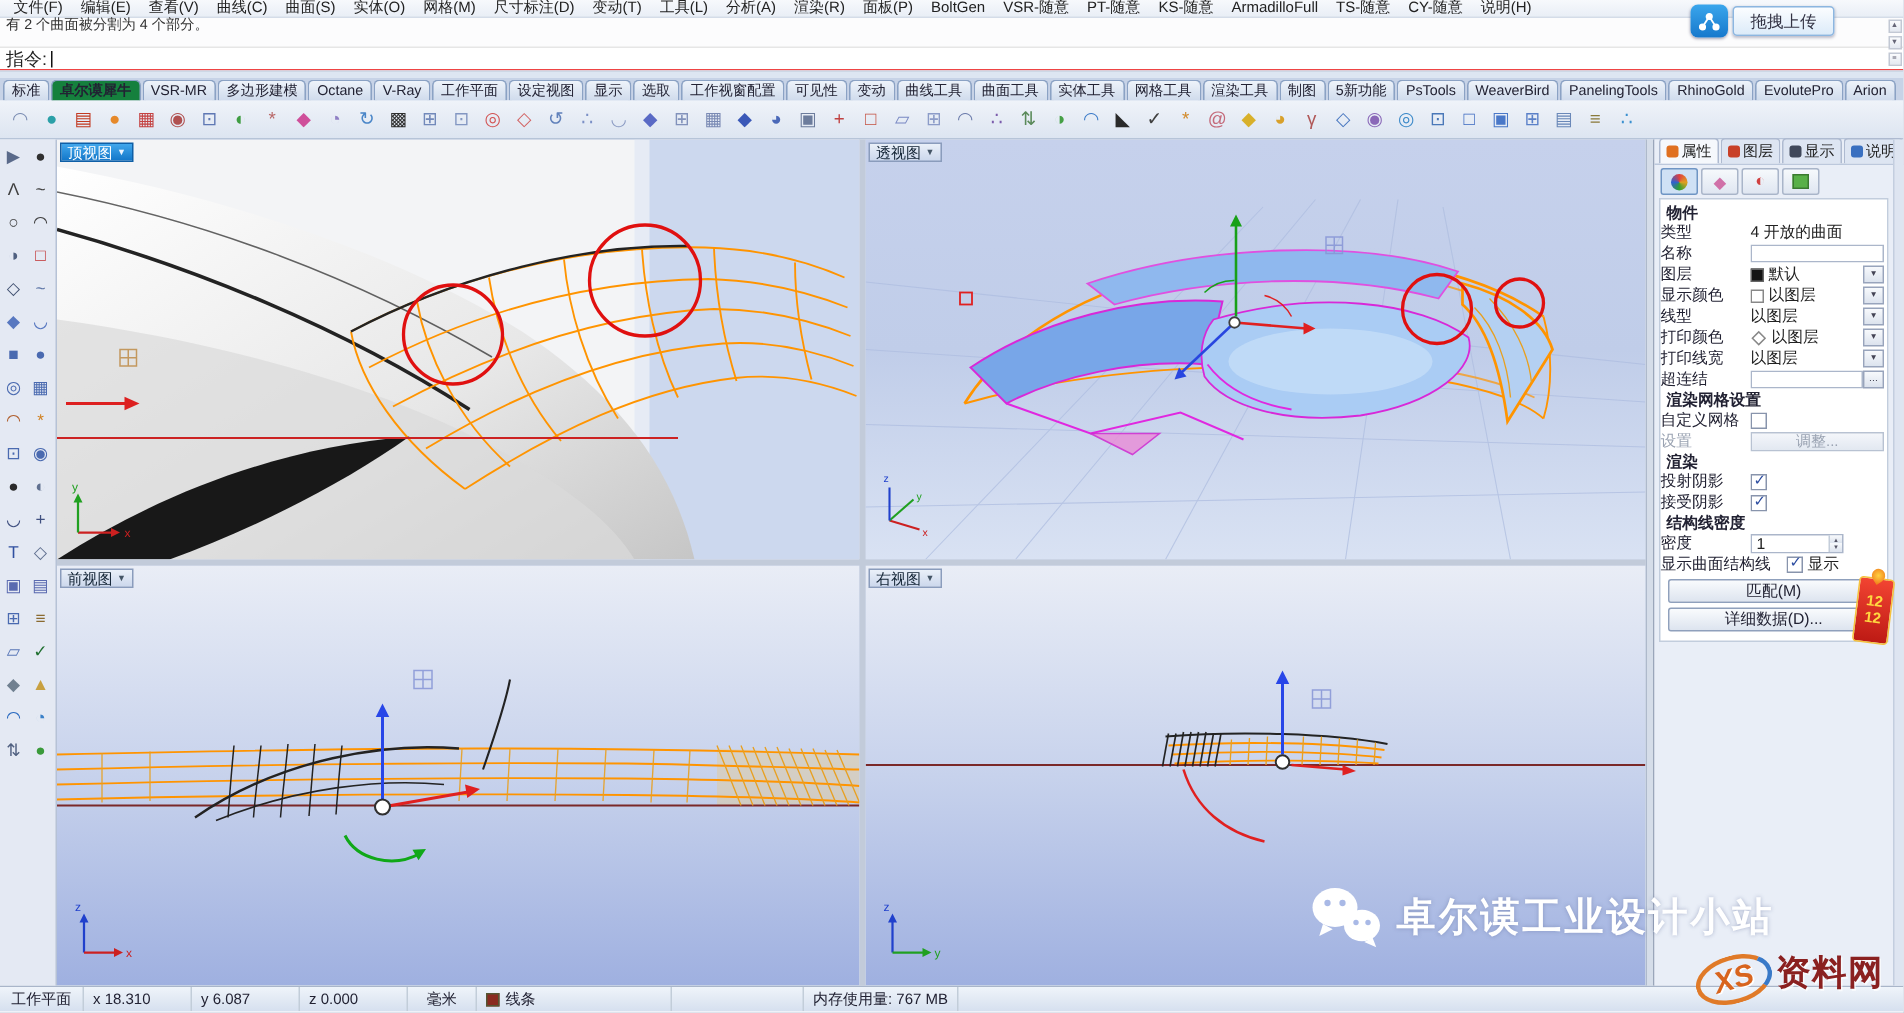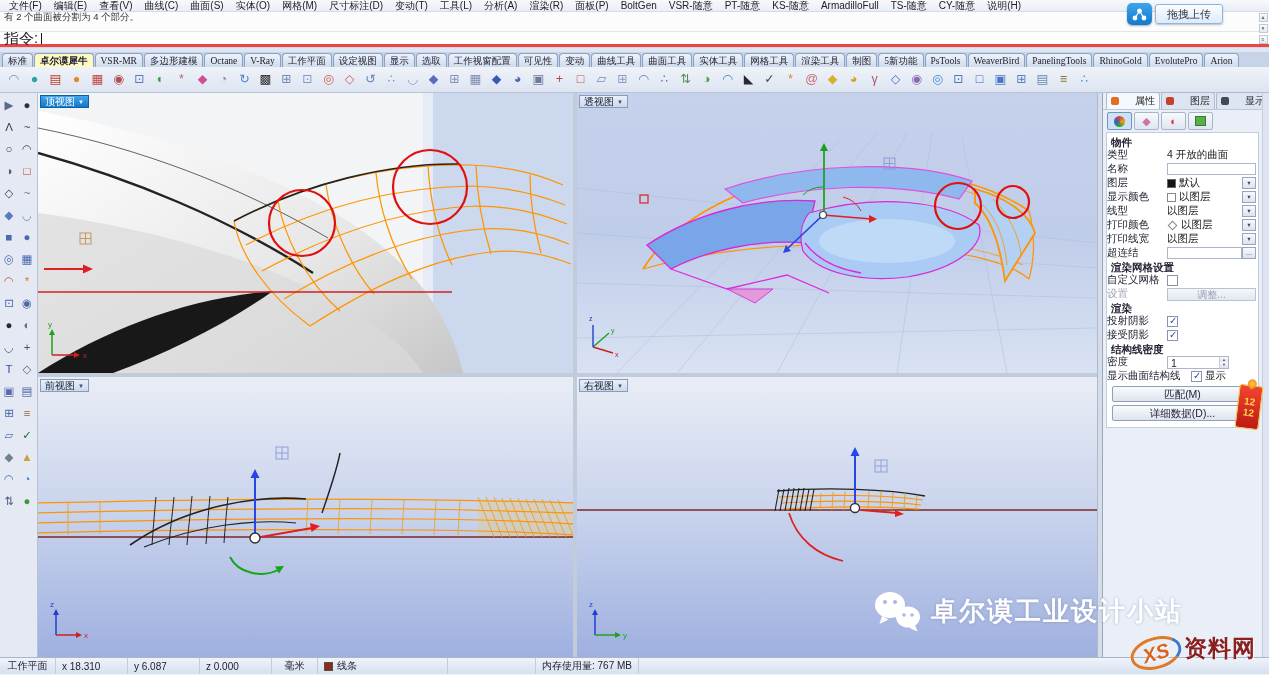--- a/index.html
+++ b/index.html
@@ -13,32 +13,32 @@
   .mi{padding:0 6px;font-size:10px;line-height:12px;white-space:nowrap;cursor:default;}
 
   
   .upload{position:absolute;top:3px;left:1127px;display:flex;align-items:center;gap:3px;z-index:90;}
   .up-ic{width:25px;height:22px;border-radius:5px;background:linear-gradient(#3aa6ec,#1678cc);display:flex;align-items:center;justify-content:center;box-shadow:0 1px 2px rgba(0,0,50,.35);}
   .up-btn{height:20px;padding:0 11px;font-size:11px;color:#334;border:1px solid #8cb6e0;border-radius:3px;background:linear-gradient(#fbfdff,#dcebf9);box-shadow:0 1px 2px rgba(0,0,50,.25);font-family:inherit;}
 
   
   .cmdhist{height:20px;background:#fcfcfd;padding:0 4px;position:relative;border-bottom:1px solid #e6e6e6;}
   .cmdhist div{height:10px;line-height:10px;font-size:9.5px;color:#333;white-space:nowrap;}
-  .cmdline{height:15px;background:#fff;border-bottom:3px solid #ef4444;display:flex;align-items:center;padding:0 4px;font-size:15px;}
+  .cmdline{height:15px;background:#fff;border-bottom:1px solid #ef4444;display:flex;align-items:center;padding:0 4px;font-size:12px;}
   .caret{display:inline-block;width:1px;height:11px;background:#111;margin-left:3px;animation:bl 1s steps(1) infinite;}
   @keyframes bl{50%{opacity:0;}}
   .cmd-side{position:absolute;right:1px;top:13px;width:10px;display:flex;flex-direction:column;gap:2px;z-index:5;align-items:center;}
   .cmd-side span{width:9px;height:9px;border:1px solid #c2c8d4;background:linear-gradient(#fafbfd,#e4e9f1);font-size:5px;line-height:7px;text-align:center;color:#667;}
 
   .gapstrip{height:5px;background:#dde6f2;border-top:1px solid #cdd8e6;}
 
   
-  .tabbar{height:15px;background:#c7d3e7;display:flex;align-items:flex-end;padding:1px 2px 0;overflow:hidden;font-family:Liberation Serif, serif;}
+  .tabbar{height:15px;background:#c7d3e7;display:flex;align-items:flex-end;padding:1px 2px 0;overflow:hidden;}
   .tab{font-size:9.5px;line-height:12px;padding:1px 5px 0;margin-right:1px;white-space:nowrap;border:1px solid #8ba2c4;border-bottom:none;border-radius:4px 4px 0 0;background:linear-gradient(#eef3fa,#cfdbec);color:#223;}
-  .tab[data-state="active"]{background:#fef9c3;font-weight:bold;}
+  .tab[data-state="active"]{background:#15803d;font-weight:bold;}
 
   
   .topicons{height:26px;background:linear-gradient(#eff3f9,#dde5f1);border-bottom:1px solid #b6c4d8;display:flex;align-items:center;padding-left:3px;}
   .tbi{width:21px;height:22px;display:flex;align-items:center;justify-content:center;border-radius:2px;}
   .tbi .g{font-size:12.5px;line-height:1;}
 
   
   .main{display:flex;height:564px;}
   .side-toolbar{width:38px;background:#e4e9f3;border-right:1px solid #b6c2d6;display:grid;grid-template-columns:18px 18px;align-content:start;padding-top:2px;gap:1px 0;}
   .sbi{height:21px;display:flex;align-items:center;justify-content:center;border-radius:2px;}
@@ -51,21 +51,21 @@
   .vplab .car{font-size:6px;color:#456;}
   .vplab[data-state="active"]{background:linear-gradient(#41a7ec,#1377c9);color:#fff;border-color:#0f5fa6;}
   .vplab[data-state="active"] .car{color:#eaf4ff;}
 
   .splitter{width:6px;background:#d5dde9;border-left:1px solid #aeb9cb;border-right:1px solid #9aa6ba;}
 
   
   .panel{width:166px;background:var(--panel_bg);display:flex;flex-direction:column;position:relative;font-size:10.5px;}
   .panel-scrollstrip{position:absolute;right:0;top:0;bottom:0;width:7px;background:#dee5f1;border-left:1px solid #c3cedf;}
   .panel-tabs{height:17px;display:flex;align-items:flex-end;gap:1px;padding:1px 9px 0 3px;border-bottom:1px solid #bcc8dc;}
-  .ptab{display:flex;align-items:center;gap:16px;font-size:10px;padding:1px 4px;border:1px solid #aebad0;border-bottom:none;border-radius:3px 3px 0 0;background:#dde5f2;white-space:nowrap;}
+  .ptab{display:flex;align-items:center;gap:2px;font-size:10px;padding:1px 4px;border:1px solid #aebad0;border-bottom:none;border-radius:3px 3px 0 0;background:#dde5f2;white-space:nowrap;}
   .ptab[data-state="active"]{background:#f5f8fc;}
   .pt-ic{width:8px;height:8px;border-radius:2px;display:inline-block;}
   .panel-subicons{display:flex;gap:2px;padding:2px 4px;}
   .psub{width:25px;height:18px;border:1px solid #a9b5c9;border-radius:2px;background:linear-gradient(#f6f9fc,#dfe6f1);display:flex;align-items:center;justify-content:center;font-size:11px;}
   .psub[data-state="active"]{background:#cfe1f5;border-color:#6f95c4;}
   .panel-body{margin:0 10px 0 3px;background:#fff;border:1px solid #c2cddd;padding:2px 0 6px;}
   .psec{padding:1px 4px;font-weight:bold;color:#223;height:13px;line-height:12px;}
   .prow{display:flex;align-items:center;height:14px;padding-right:2px;}
   .plab{width:60px;color:#223;white-space:nowrap;overflow:hidden;}
   .pval{flex:1;display:flex;align-items:center;gap:3px;white-space:nowrap;overflow:hidden;}

